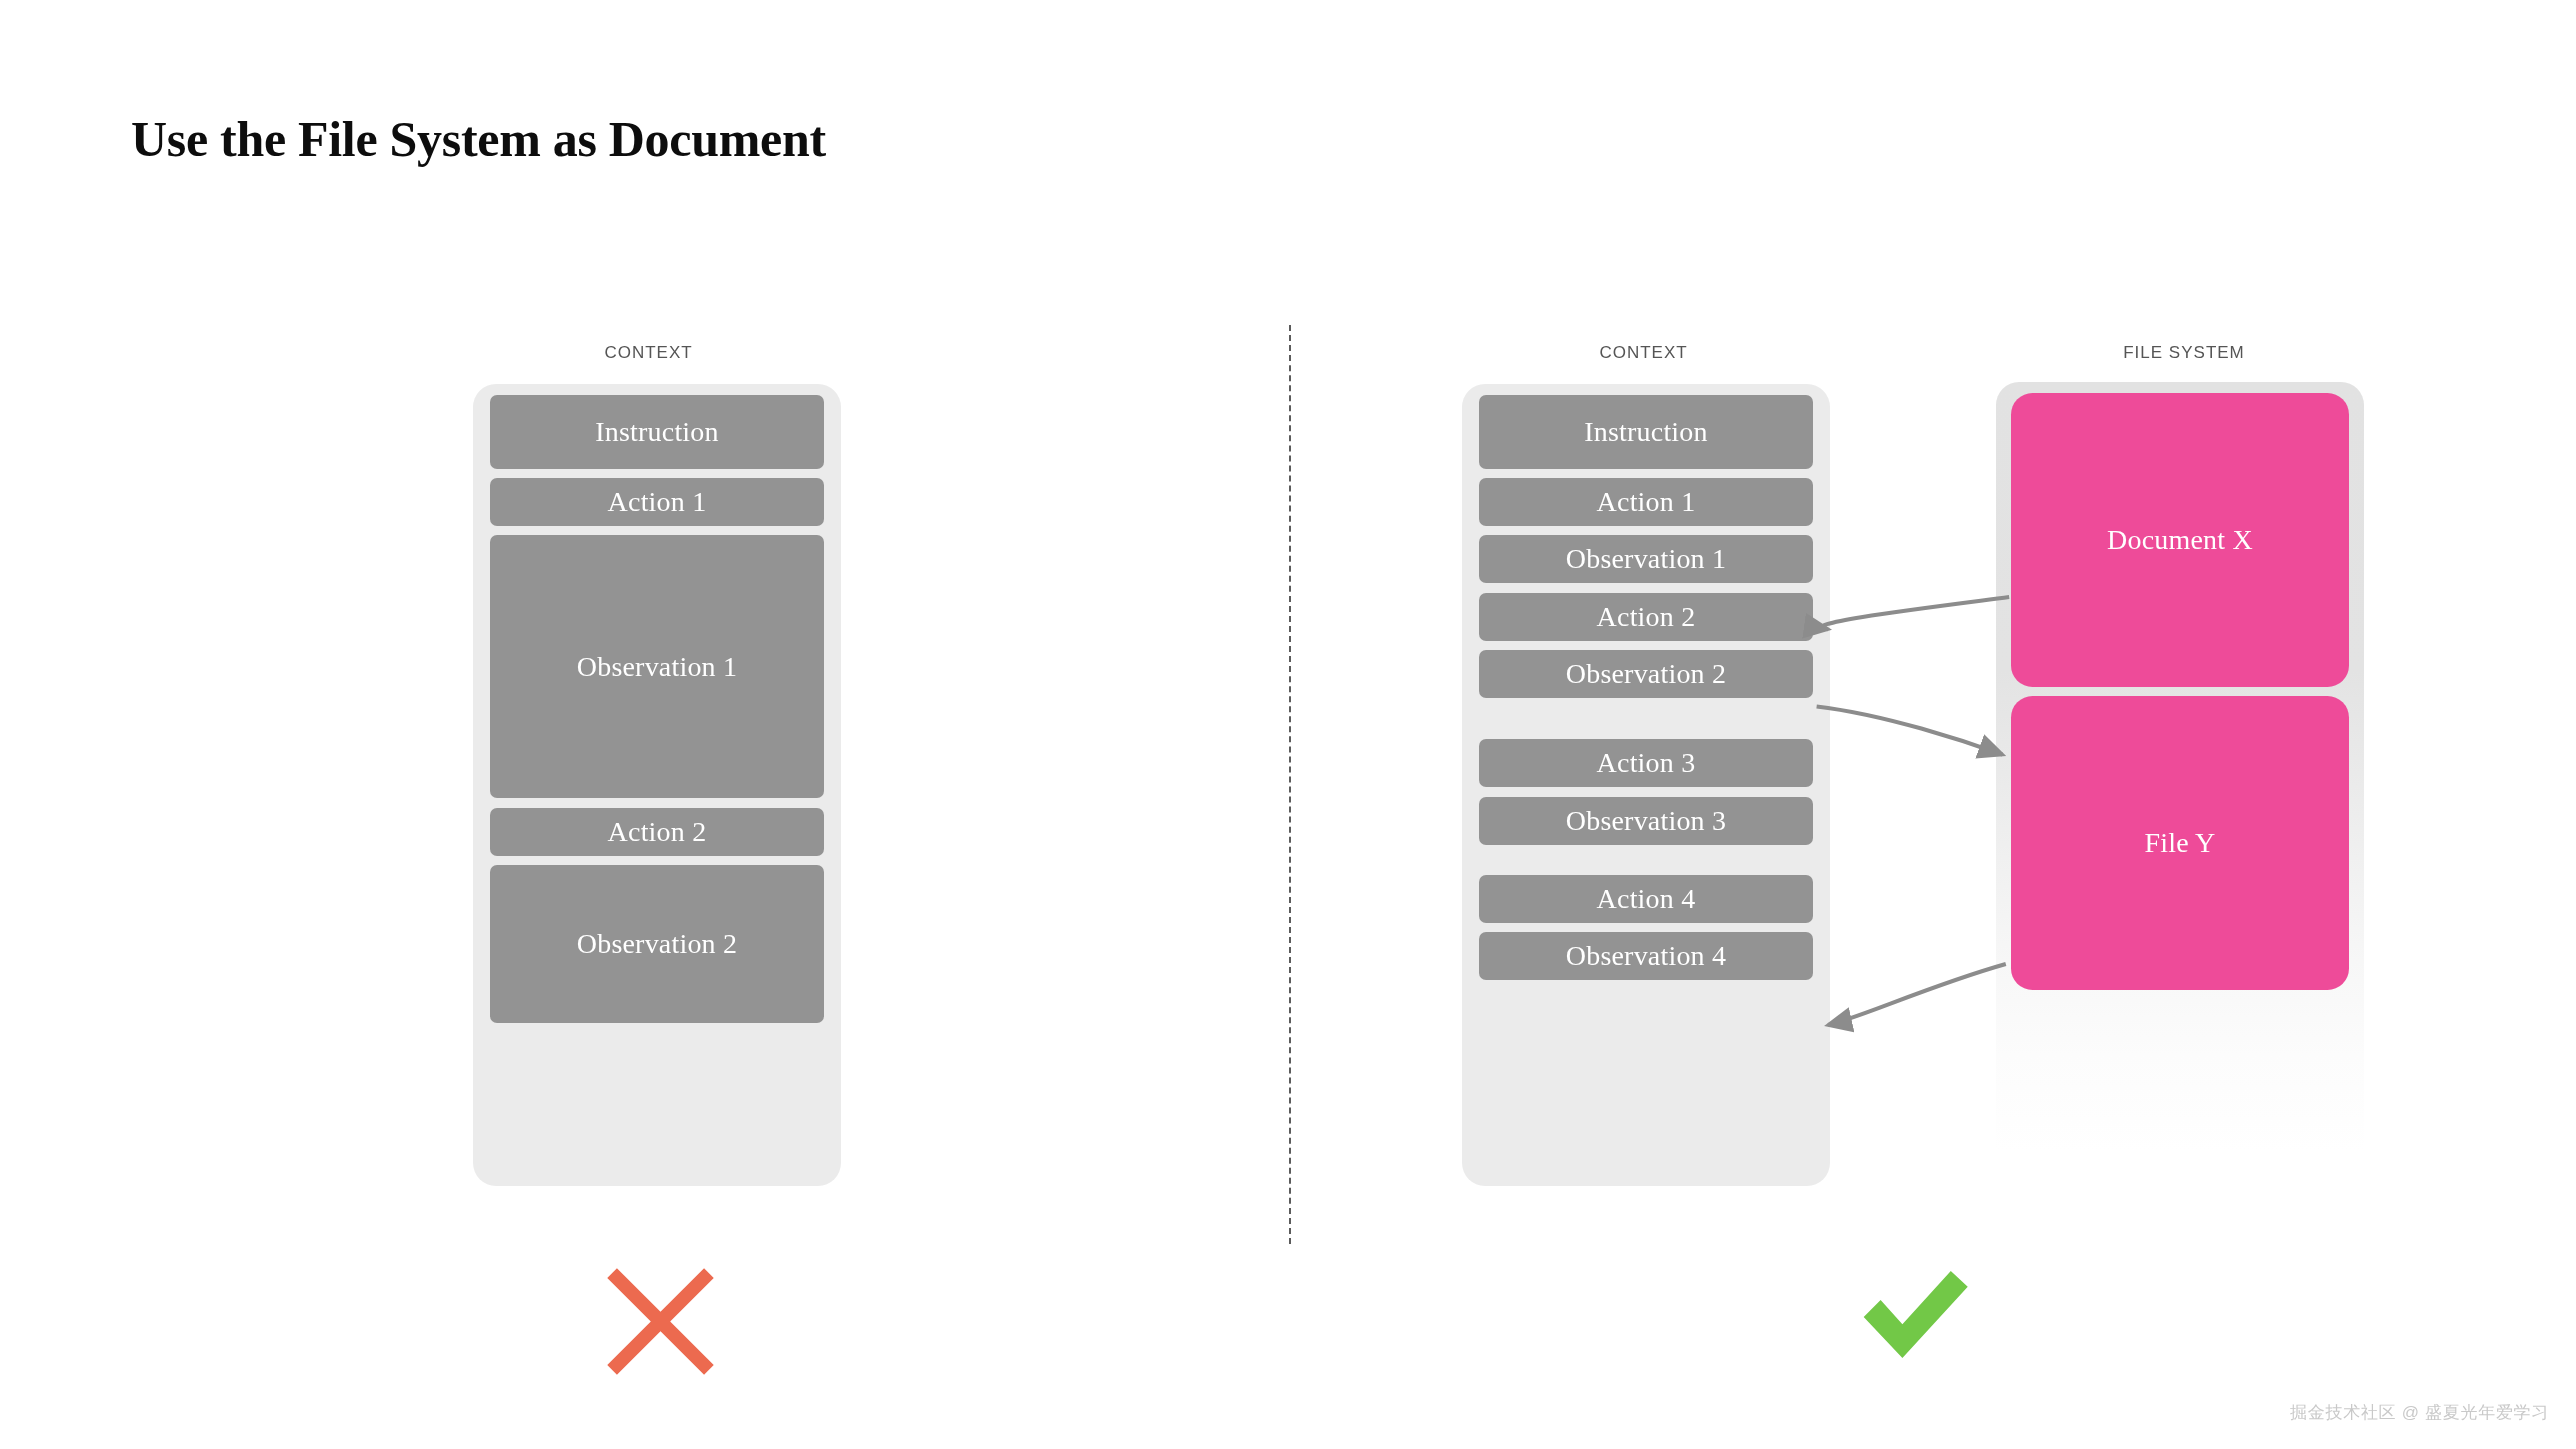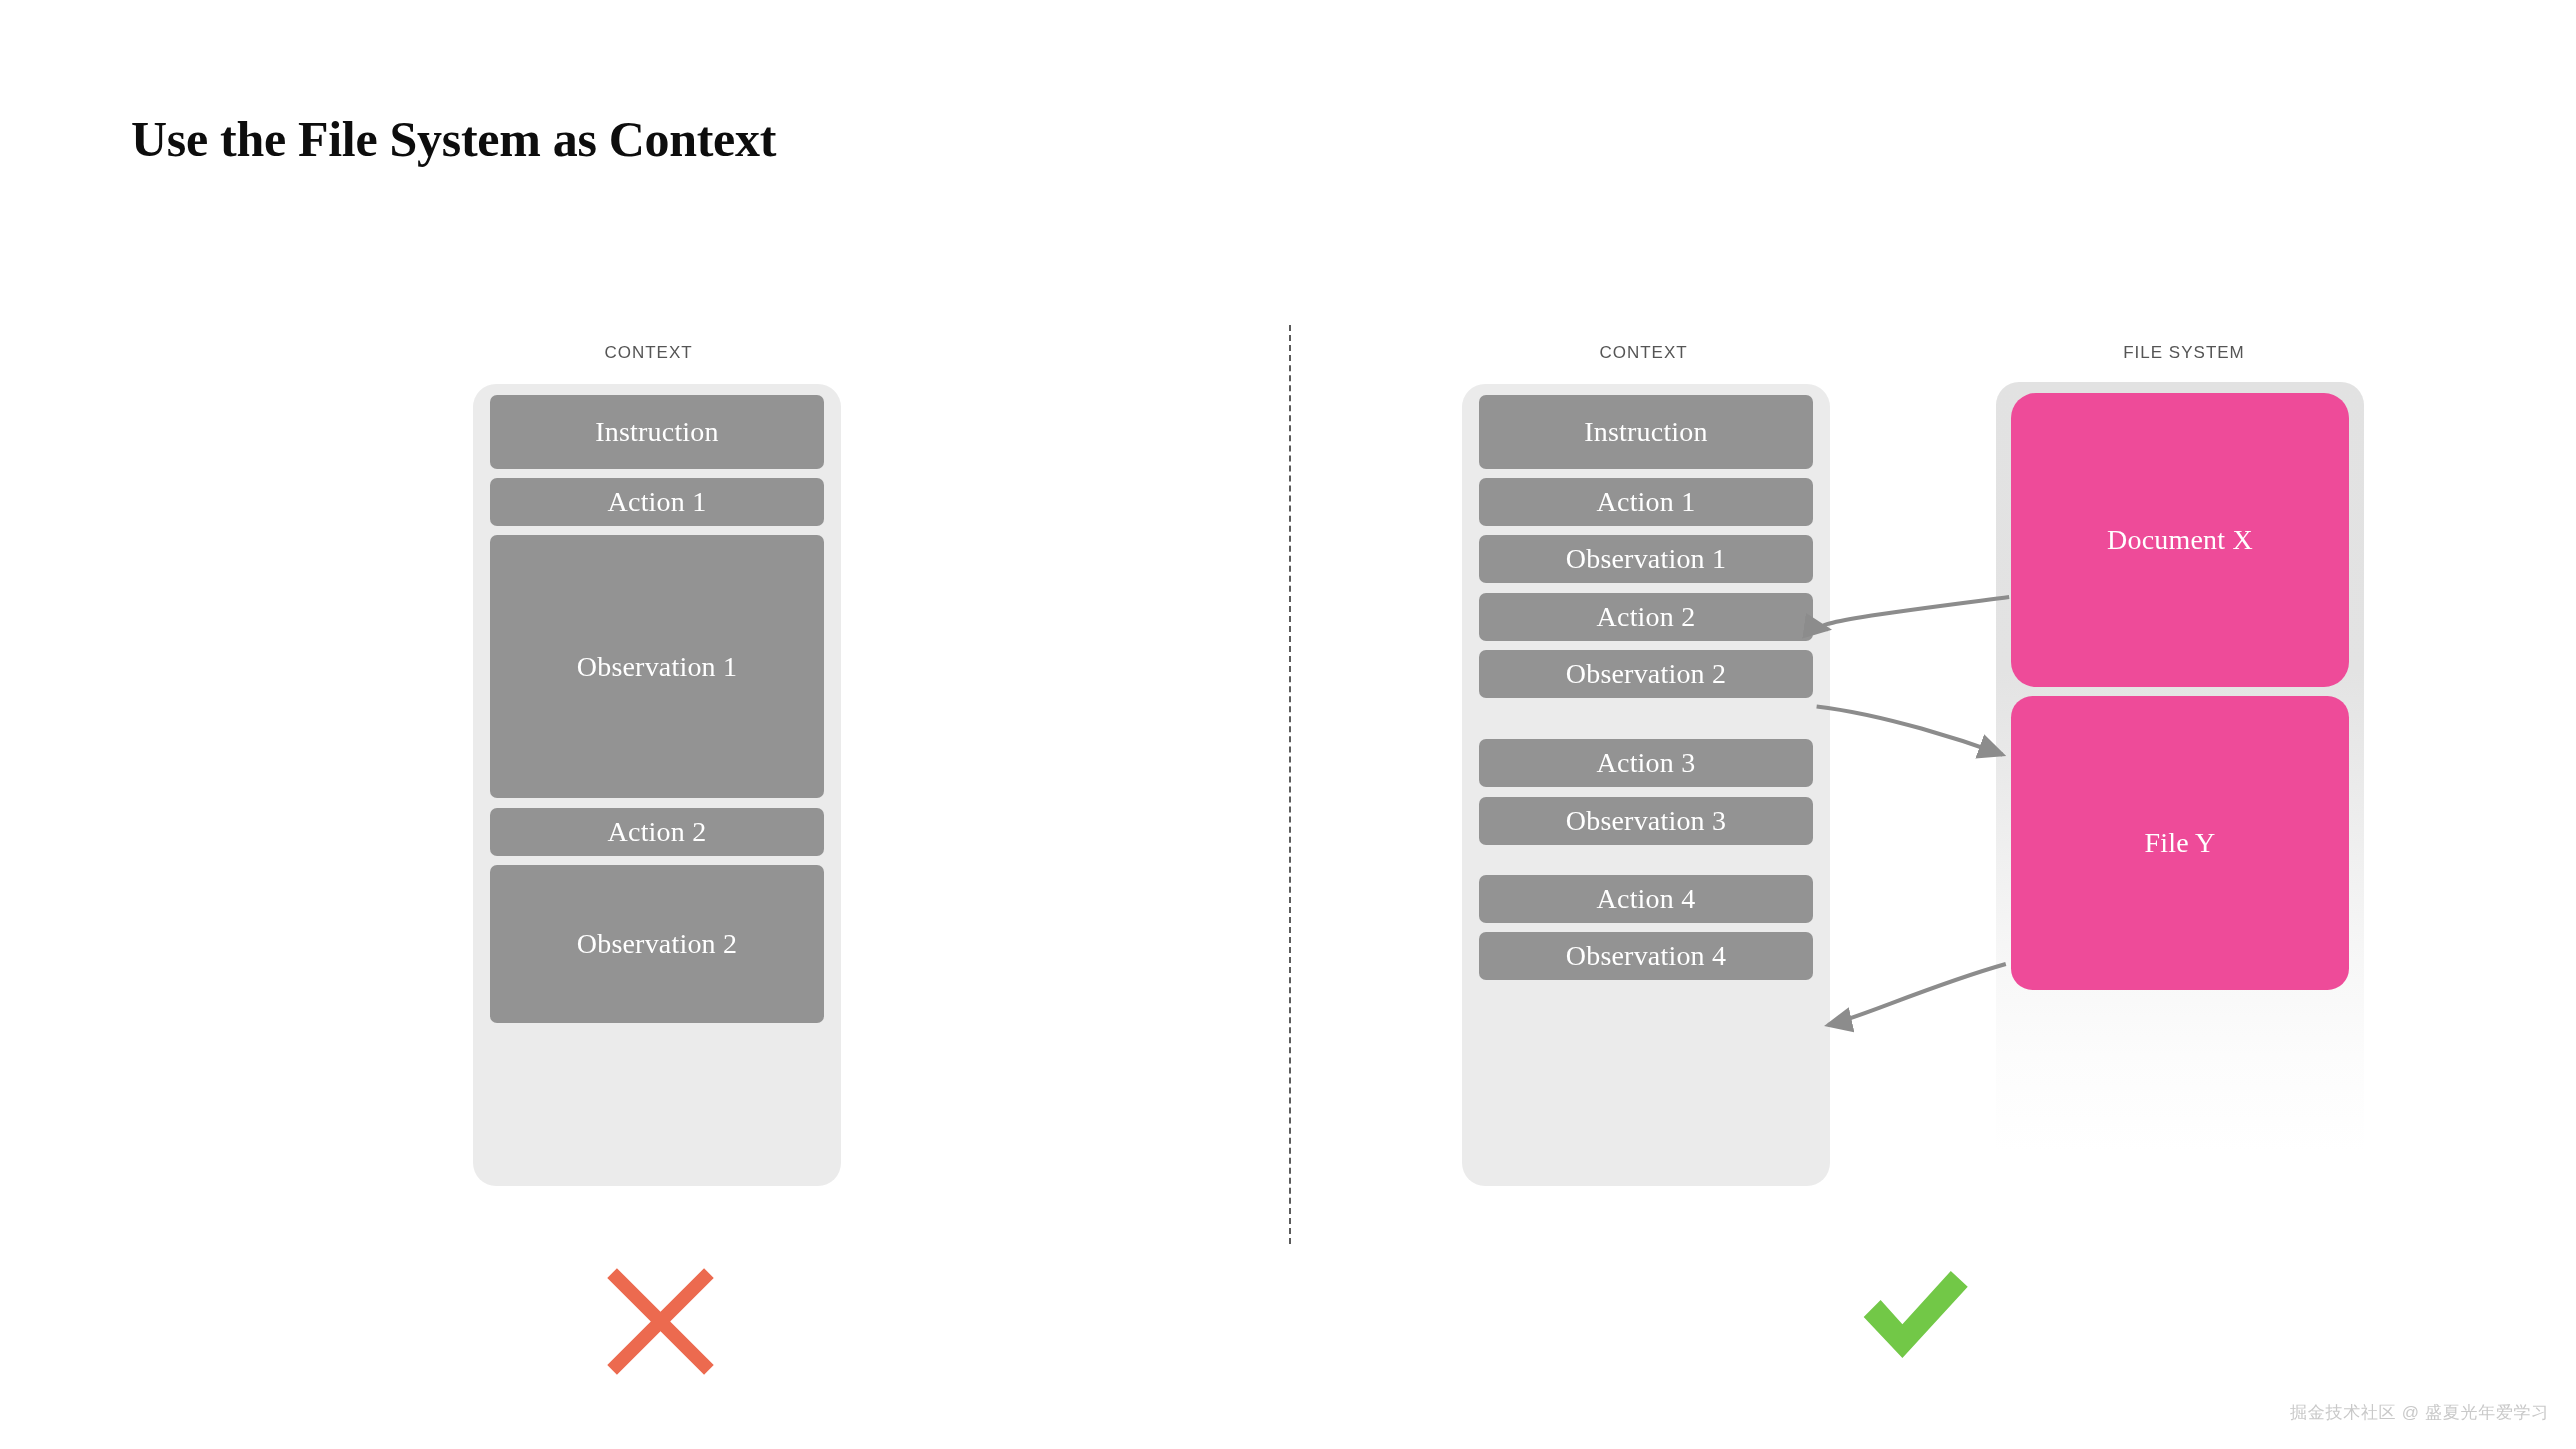--- a/index.html
+++ b/index.html
@@ -137,21 +137,21 @@
     font-family: "Liberation Sans", sans-serif;
     font-size: 17px;
     color: #c9c9c9;
     white-space: nowrap;
     letter-spacing: 0.7px;
   }
 </style>
 </head>
 <body>
 
-<div id="slide-title">Use the File System as Context</div>
+<div id="slide-title">Use the File System as Document</div>
 
 <div id="center-divider"></div>
 
 <div id="label-context-left" class="col-label">CONTEXT</div>
 
 <div id="context-left-container" class="col-container grey">
     <div class="block grey" style="height: 74px;">
       <span>Instruction</span>
     </div>
     <div class="block grey" style="height: 48px;">
@@ -196,21 +196,21 @@
       <span>Action 4</span>
     </div>
     <div class="block grey" style="height: 48px;">
       <span>Observation 4</span>
     </div>
   </div>
 
 <div id="label-file-system" class="col-label">FILE SYSTEM</div>
 
 <div id="file-system-container" class="col-container">
-    <div class="block pink" style="height: 294px; border-radius: 25px;">
+    <div class="block pink" style="height: 294px;">
       <span>Document X</span>
     </div>
     <div class="block pink" style="height: 294px;">
       <span>File Y</span>
     </div>
   </div>
 
 <svg id="arrow-layer" viewBox="0 0 3840 2160">
   <defs>
     <marker id="arrowhead" markerWidth="7" markerHeight="7" refX="6" refY="3.2" orient="auto" markerUnits="strokeWidth">

